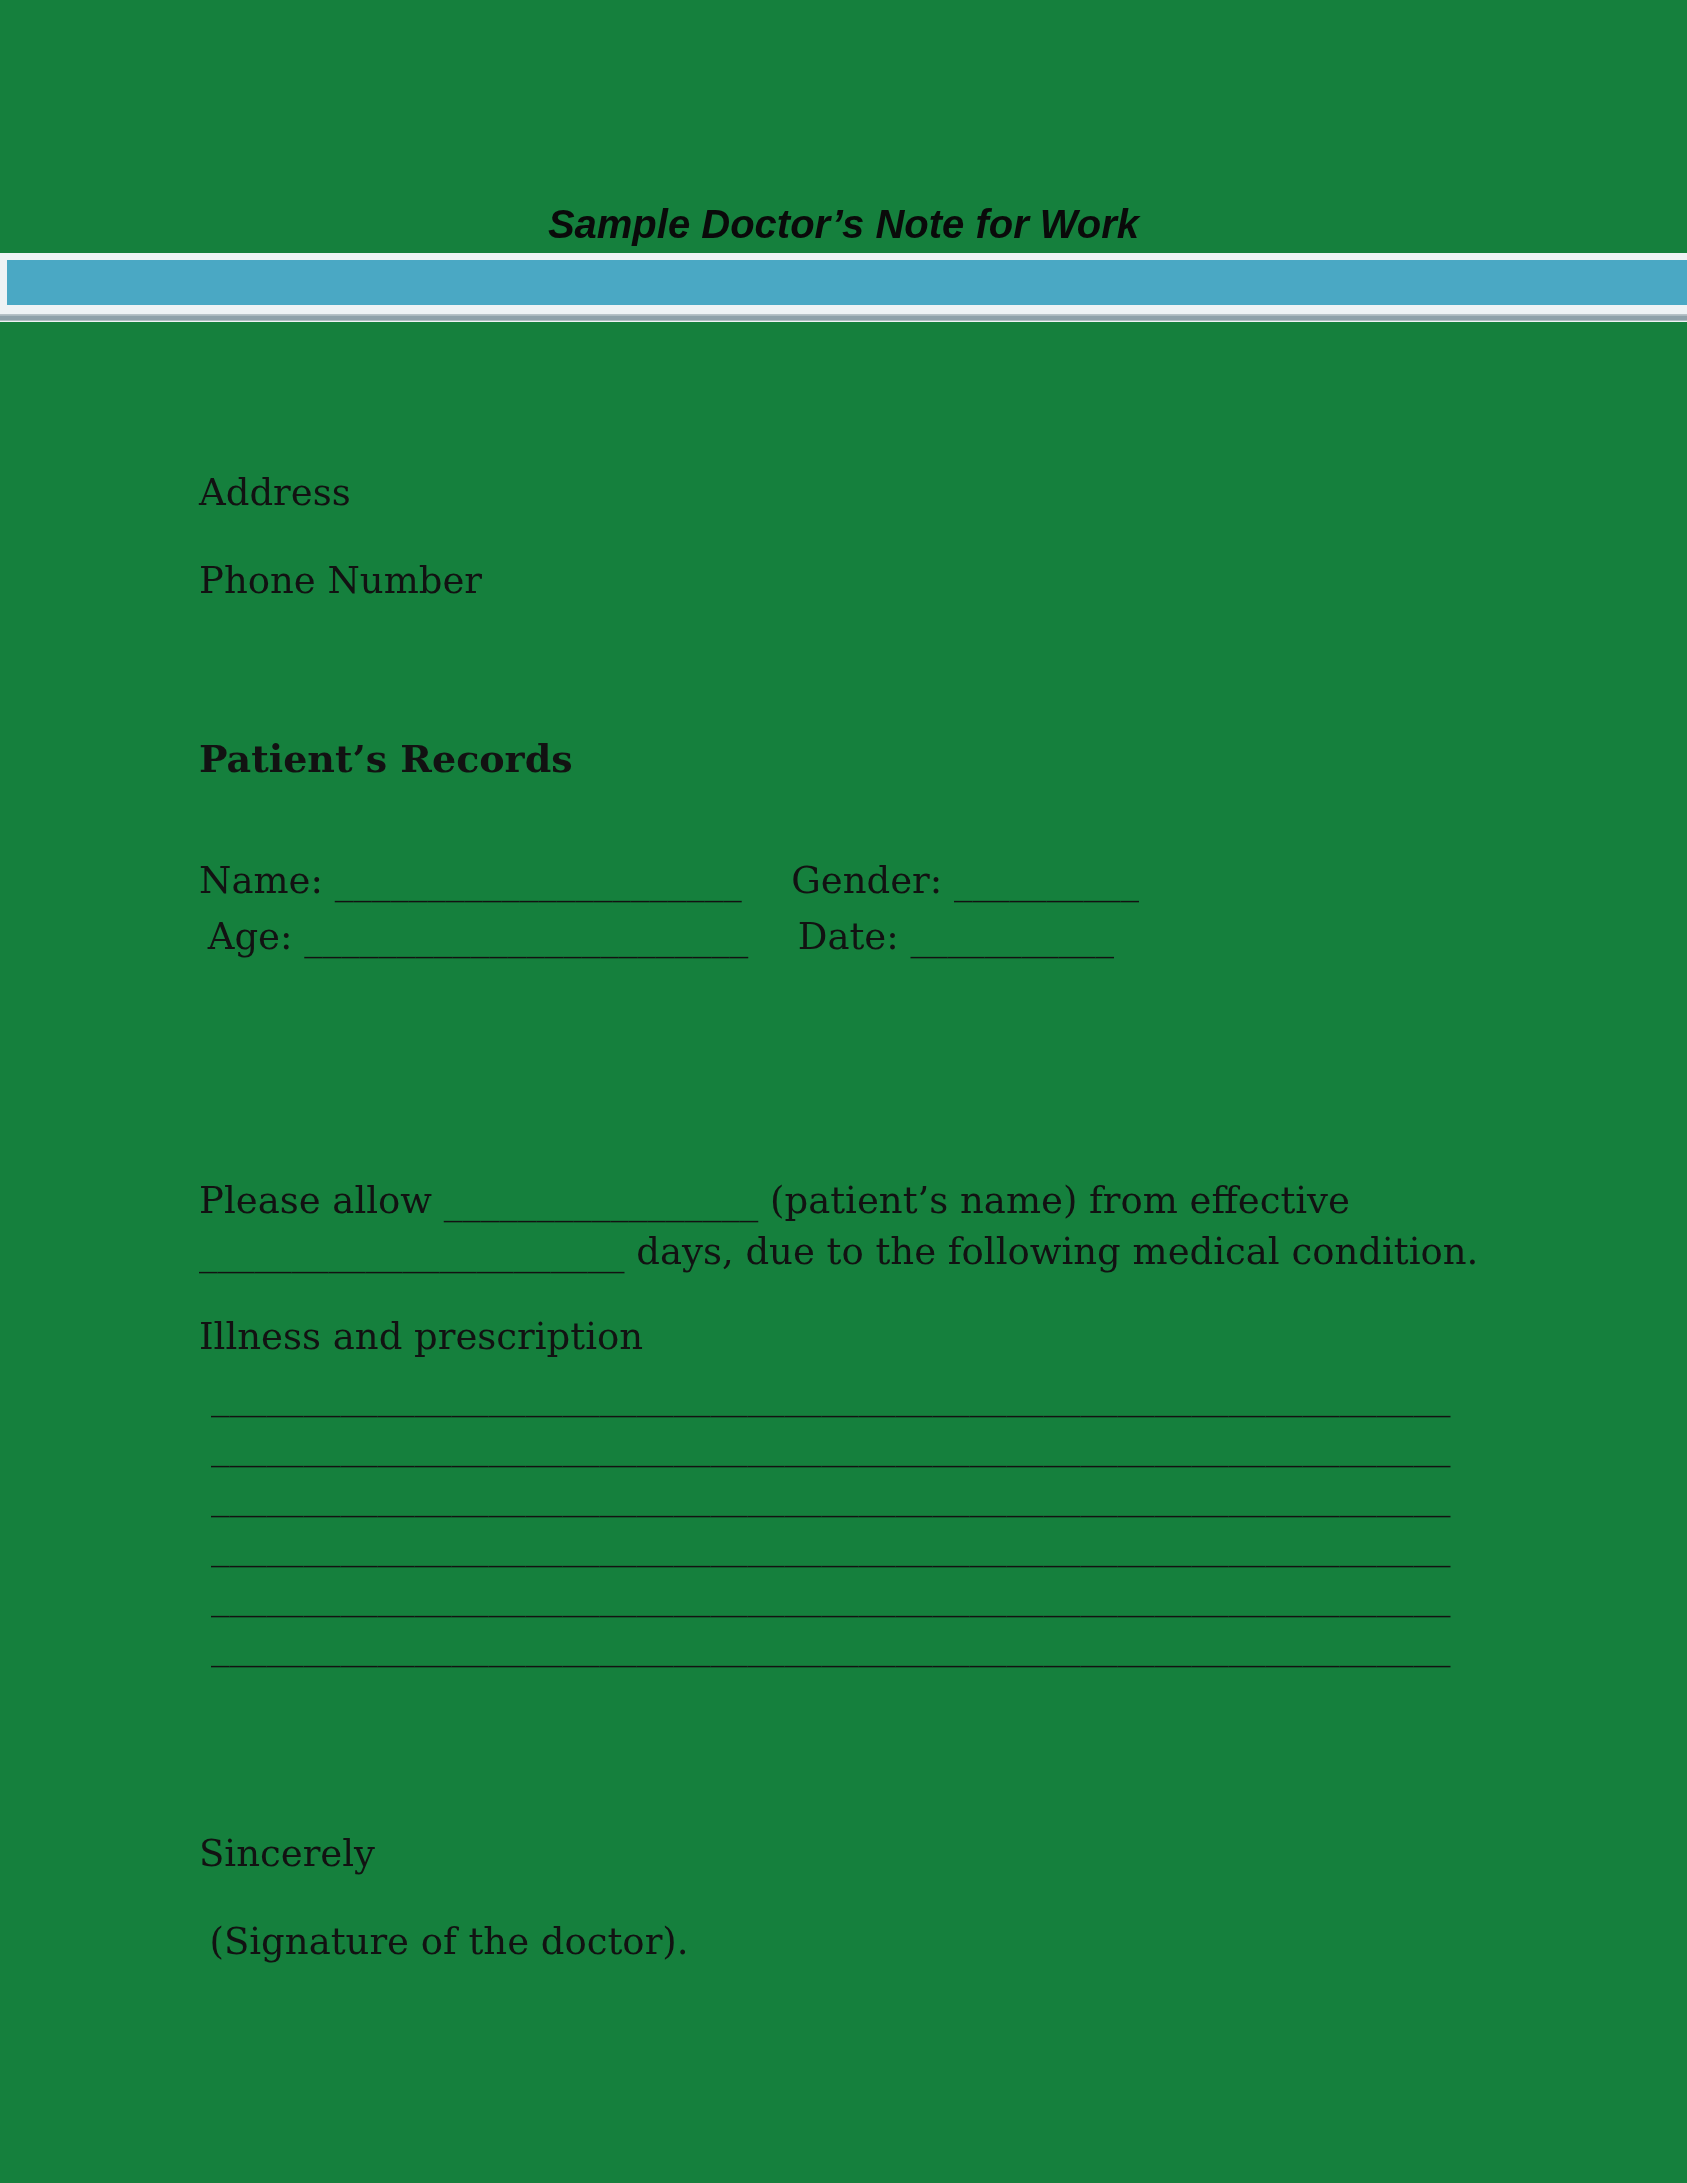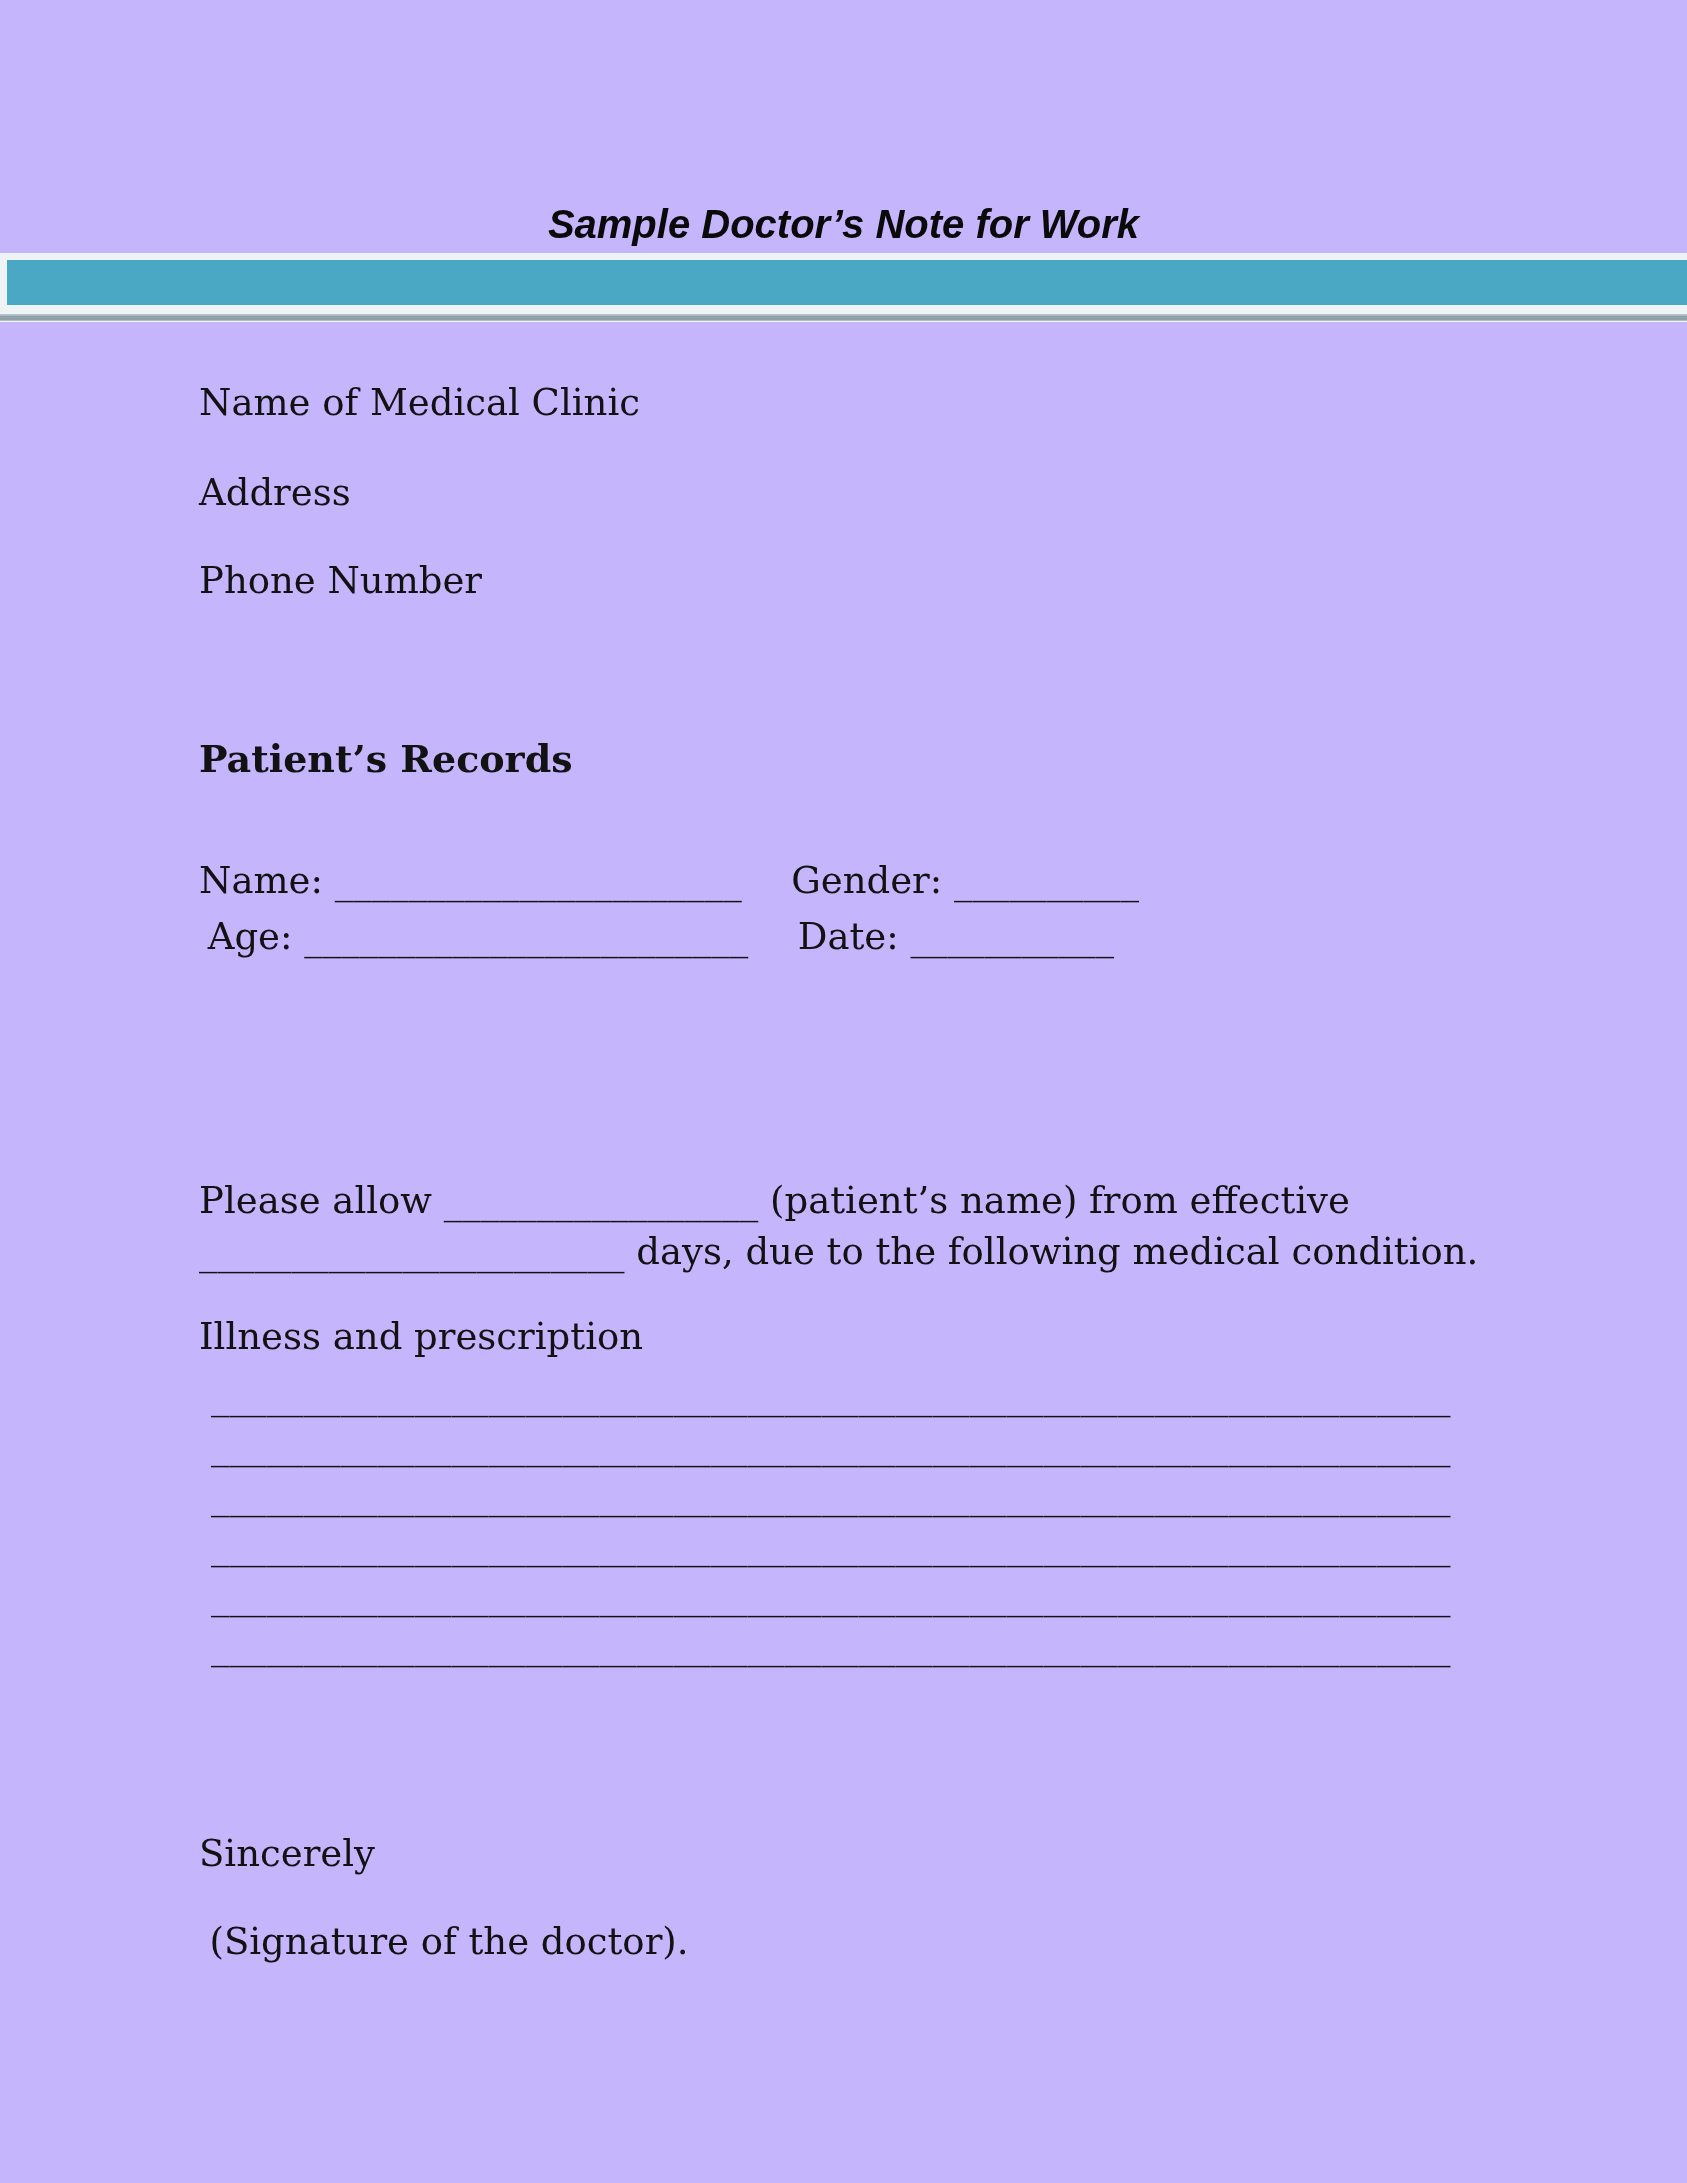--- a/index.html
+++ b/index.html
@@ -1,20 +1,20 @@
 <!DOCTYPE html>
 <html style="font-size:14px"><head>
 <meta charset="utf-8">
 <style>
   html, body { margin: 0; padding: 0; background: #ffffff; }
   .page {
     position: relative;
     width: 1687px;
     height: 2184px;
-    background: #c4b5fd;
+    background: #15803d;
     overflow: hidden;
     font-family: "DejaVu Serif", serif;
     color: #121212;
   }
   .doc-title {
     position: absolute;
     top: 204px;
     left: 0;
     width: 100%;
     text-align: center;
@@ -93,21 +93,20 @@
 <body>
 
 <div class="page">
 
   <div class="doc-title">Sample Doctor’s Note for Work</div>
 
   <div class="band" style="background-color: rgb(238, 243, 245);"></div>
   <div class="teal-bar" style="background-color: rgb(74, 168, 196);"></div>
   <div class="gray-rule" style="background-color: rgb(143, 162, 170);"></div>
 
-  <div class="line" style="top:381px">Name of Medical Clinic</div>
   <div class="line" style="top:471px">Address</div>
   <div class="line" style="top:559px">Phone Number</div>
 
   <div class="line bold-heading" style="top:736px">Patient’s Records</div>
 
   <div class="line" style="top:859px">
     <span>Name:</span>
     <span class="blank">______________________</span>
     <span class="gap-30"></span>
     <span>Gender:</span>

